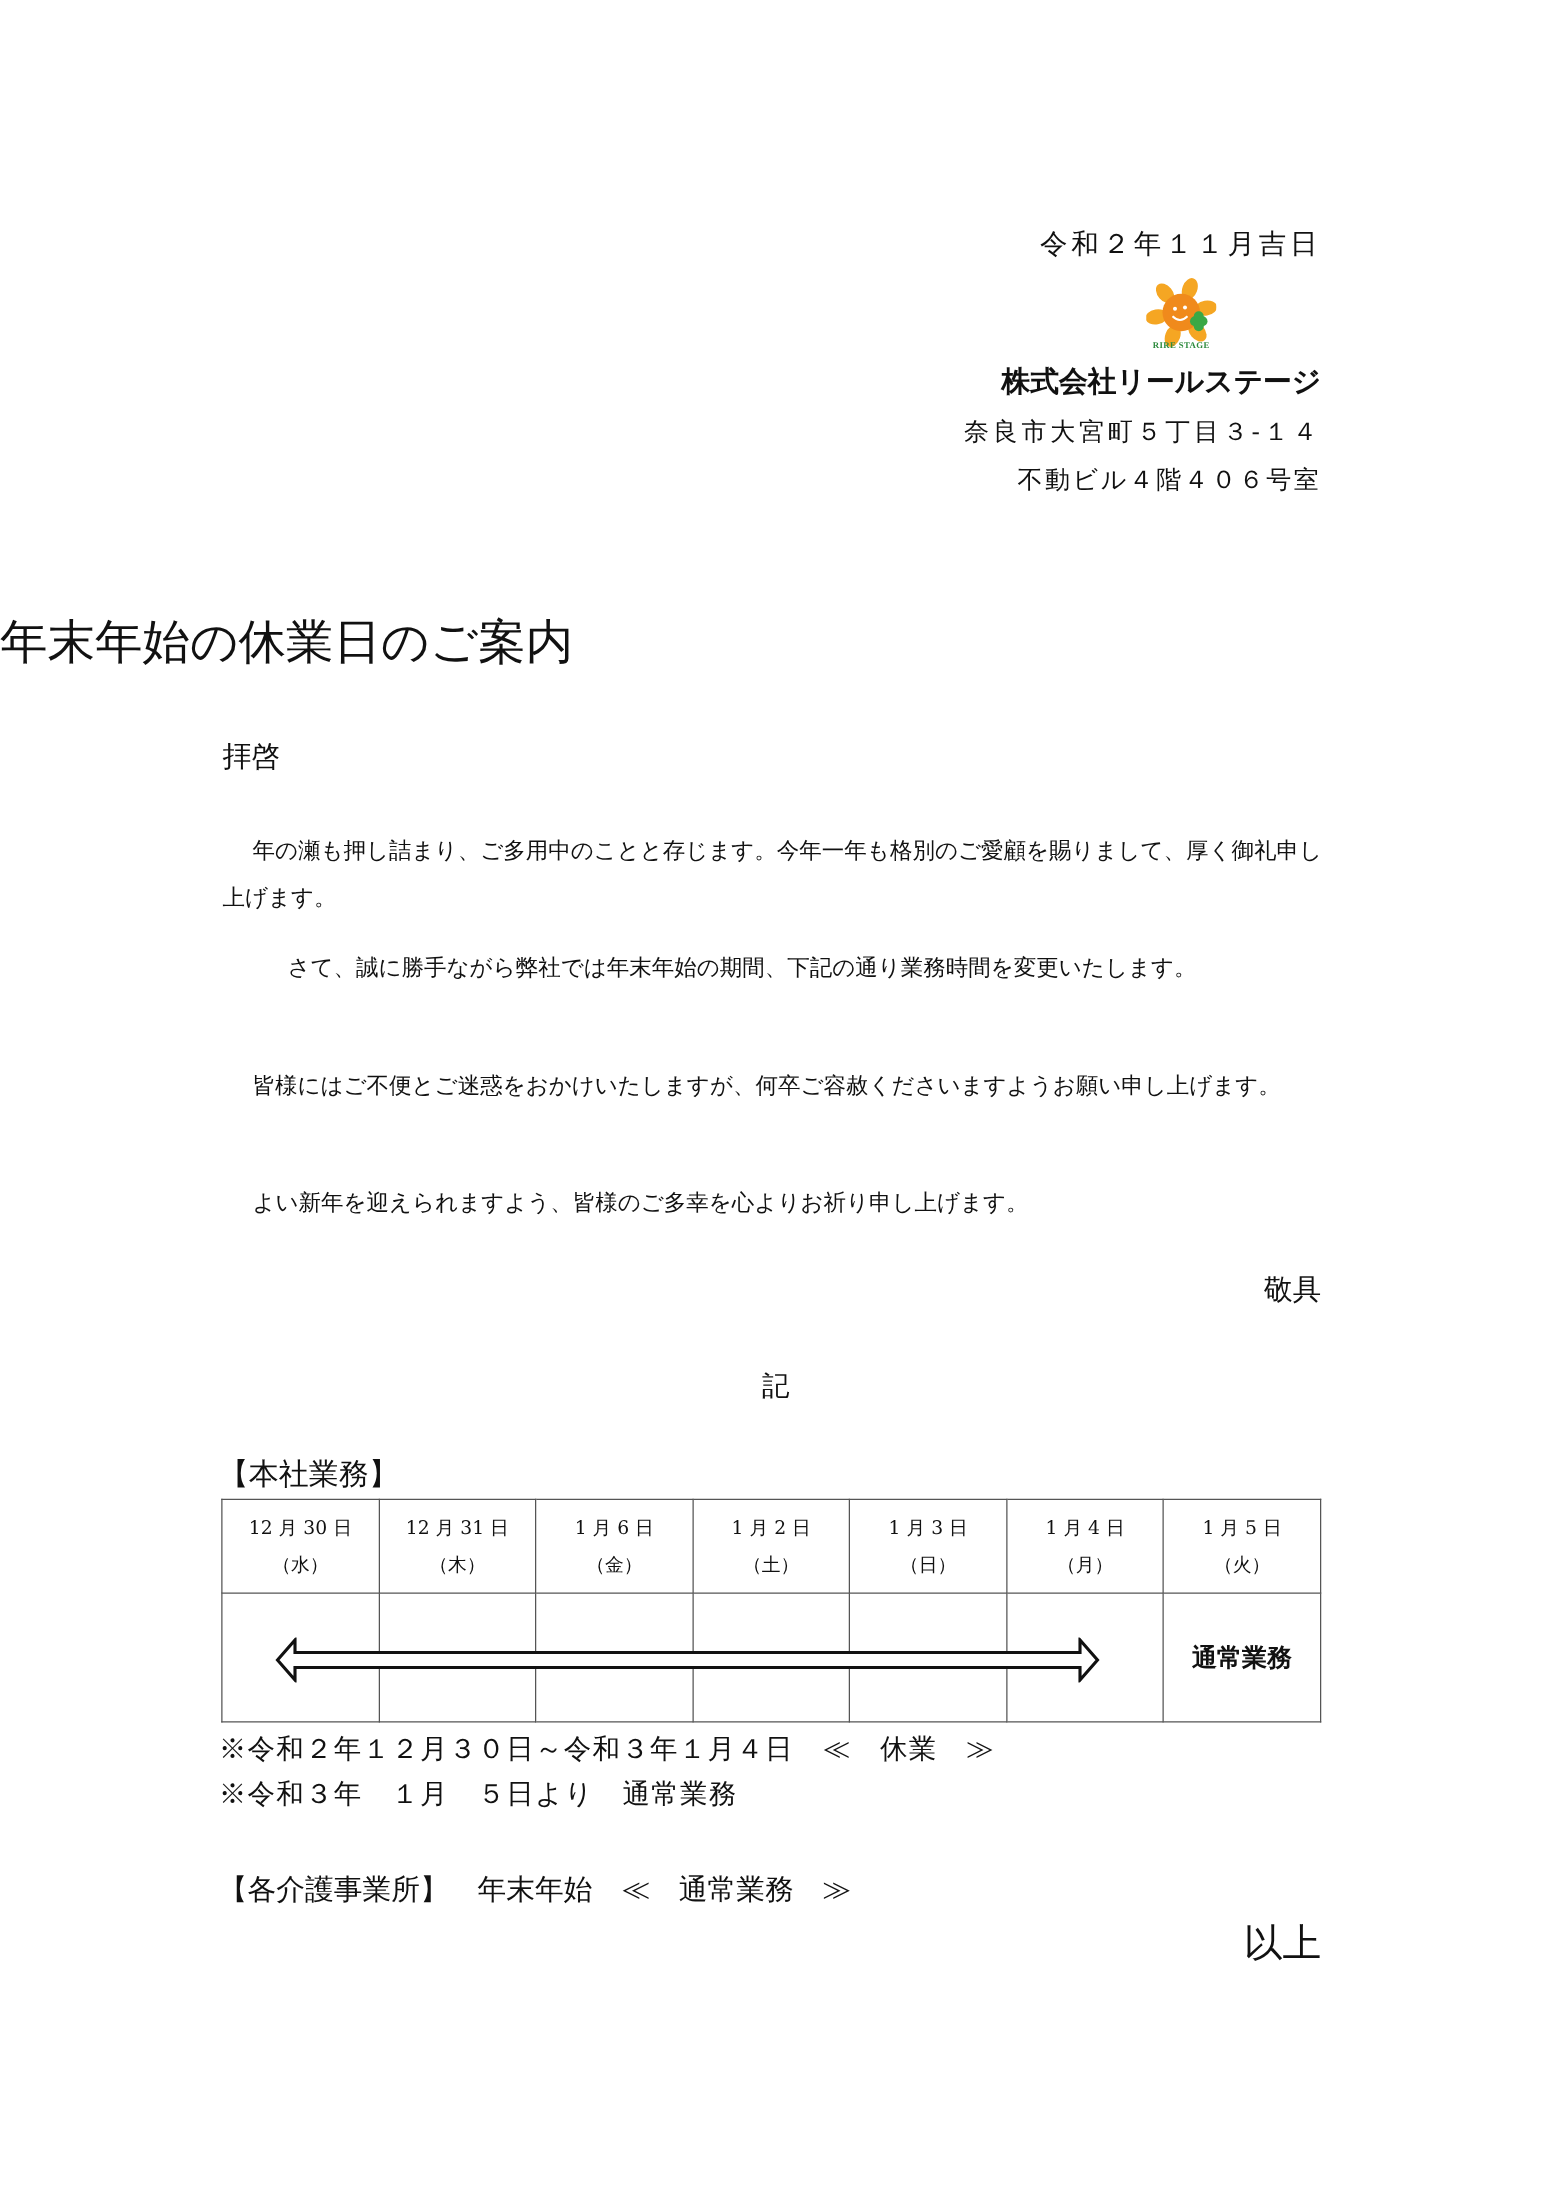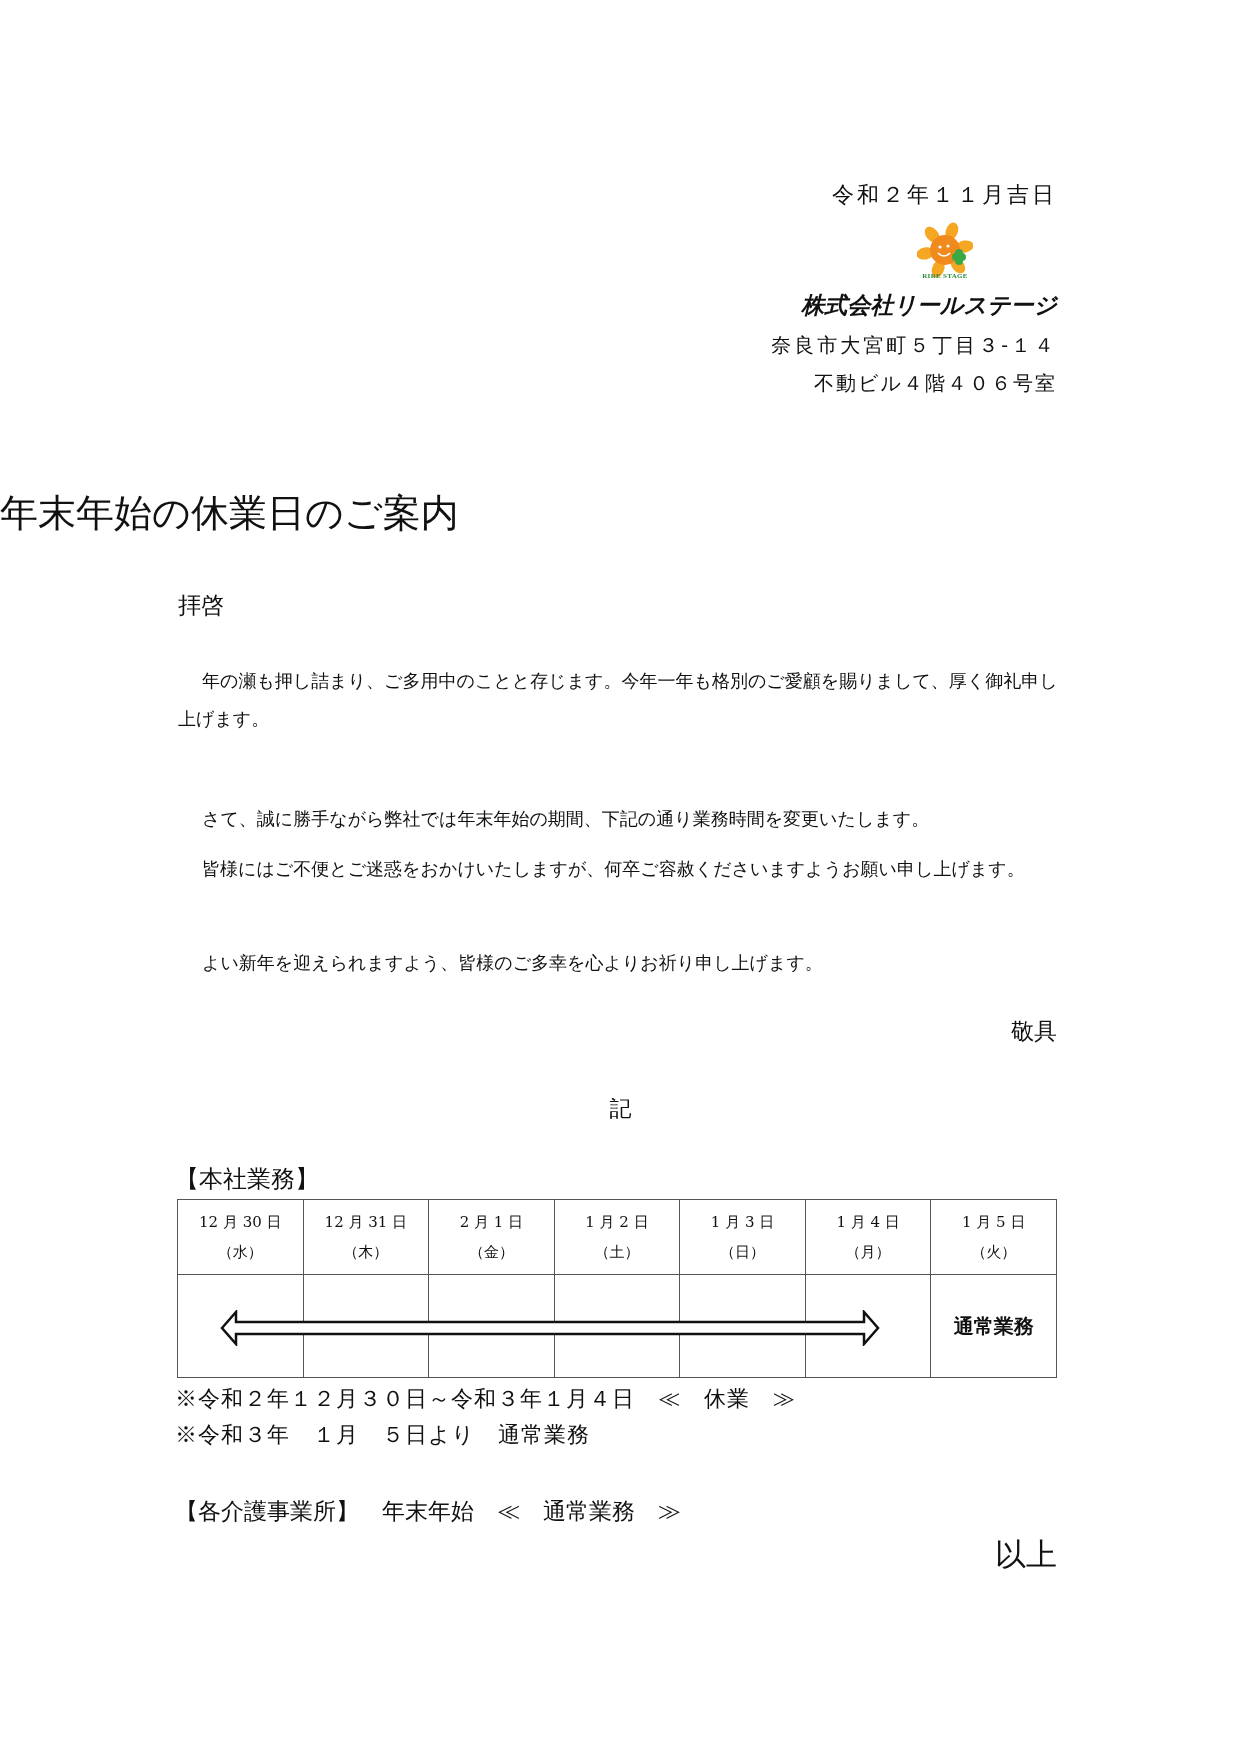--- a/index.html
+++ b/index.html
@@ -6,27 +6,27 @@
   body { width:1241px; height:1754px; position:relative; overflow:hidden;
          font-family:"DejaVu Serif","Liberation Serif",serif; color:#111; }
   .abs { position:absolute; }
   .right { text-align:right; }
   .date { right:184px; top:180px; font-size:22px; letter-spacing:3px; }
   .logo { left:917px; top:222px; width:56px; height:56px; }
   .logo-text { left:906px; top:272px; width:78px; text-align:center;
                font-family:Liberation Serif, serif;
                font-size:7px; color:#2e8b3e; font-weight:bold; letter-spacing:0.3px; }
   .company { right:184px; top:290px; font-size:23px; font-weight:bold;
-             font-family:"DejaVu Sans","Liberation Sans",sans-serif;font-style:italic; }
+             font-family:"DejaVu Sans","Liberation Sans",sans-serif; }
   .addr1 { right:184px; top:332px; font-size:20px; letter-spacing:3px; }
   .addr2 { right:184px; top:370px; font-size:20px; letter-spacing:2px;text-align:right; }
   .title { left:0; width:1241px; top:488px; text-align:left; font-size:38px; }
   .salutation { left:178px; top:590px; font-size:23px; }
   .para { left:178px; width:880px; font-size:18px; line-height:38px; text-indent:24px; }
-  .p1 { top:662px; } .p2 { top:800px; } .p3 { top:850px; } .p4 { top:944px; }
+  .p1 { top:662px; } .p2 { top:756px;margin-left:28px; } .p3 { top:850px; } .p4 { top:944px; }
   .closing { right:184px; top:1016px; font-size:23px; }
   .ki { left:0; width:1241px; text-align:center; top:1094px; font-size:22px; }
   .sec1 { left:175px; top:1163px; font-size:24px; }
   table.sched { position:absolute; left:177px; top:1199px; width:880px;
                 border-collapse:collapse; table-layout:fixed; }
   table.sched td { border:1.5px solid #555; text-align:center; padding:0; }
   table.sched tr.head td { height:74px; font-size:15px; line-height:30px; }
   table.sched tr.body td { height:102px;font-weight:bold; }
   .normal-cell { font-size:20px; }
   .arrow { left:220px; top:1310px; width:660px; height:36px; }
@@ -86,21 +86,21 @@
       <tr class="head">
     <td>
           <div>12 月 30 日</div>
           <div>（水）</div>
         </td>
     <td>
           <div>12 月 31 日</div>
           <div>（木）</div>
         </td>
     <td>
-          <div>2 月 1 日</div>
+          <div>1 月 6 日</div>
           <div>（金）</div>
         </td>
     <td>
           <div>1 月 2 日</div>
           <div>（土）</div>
         </td>
     <td>
           <div>1 月 3 日</div>
           <div>（日）</div>
         </td>

